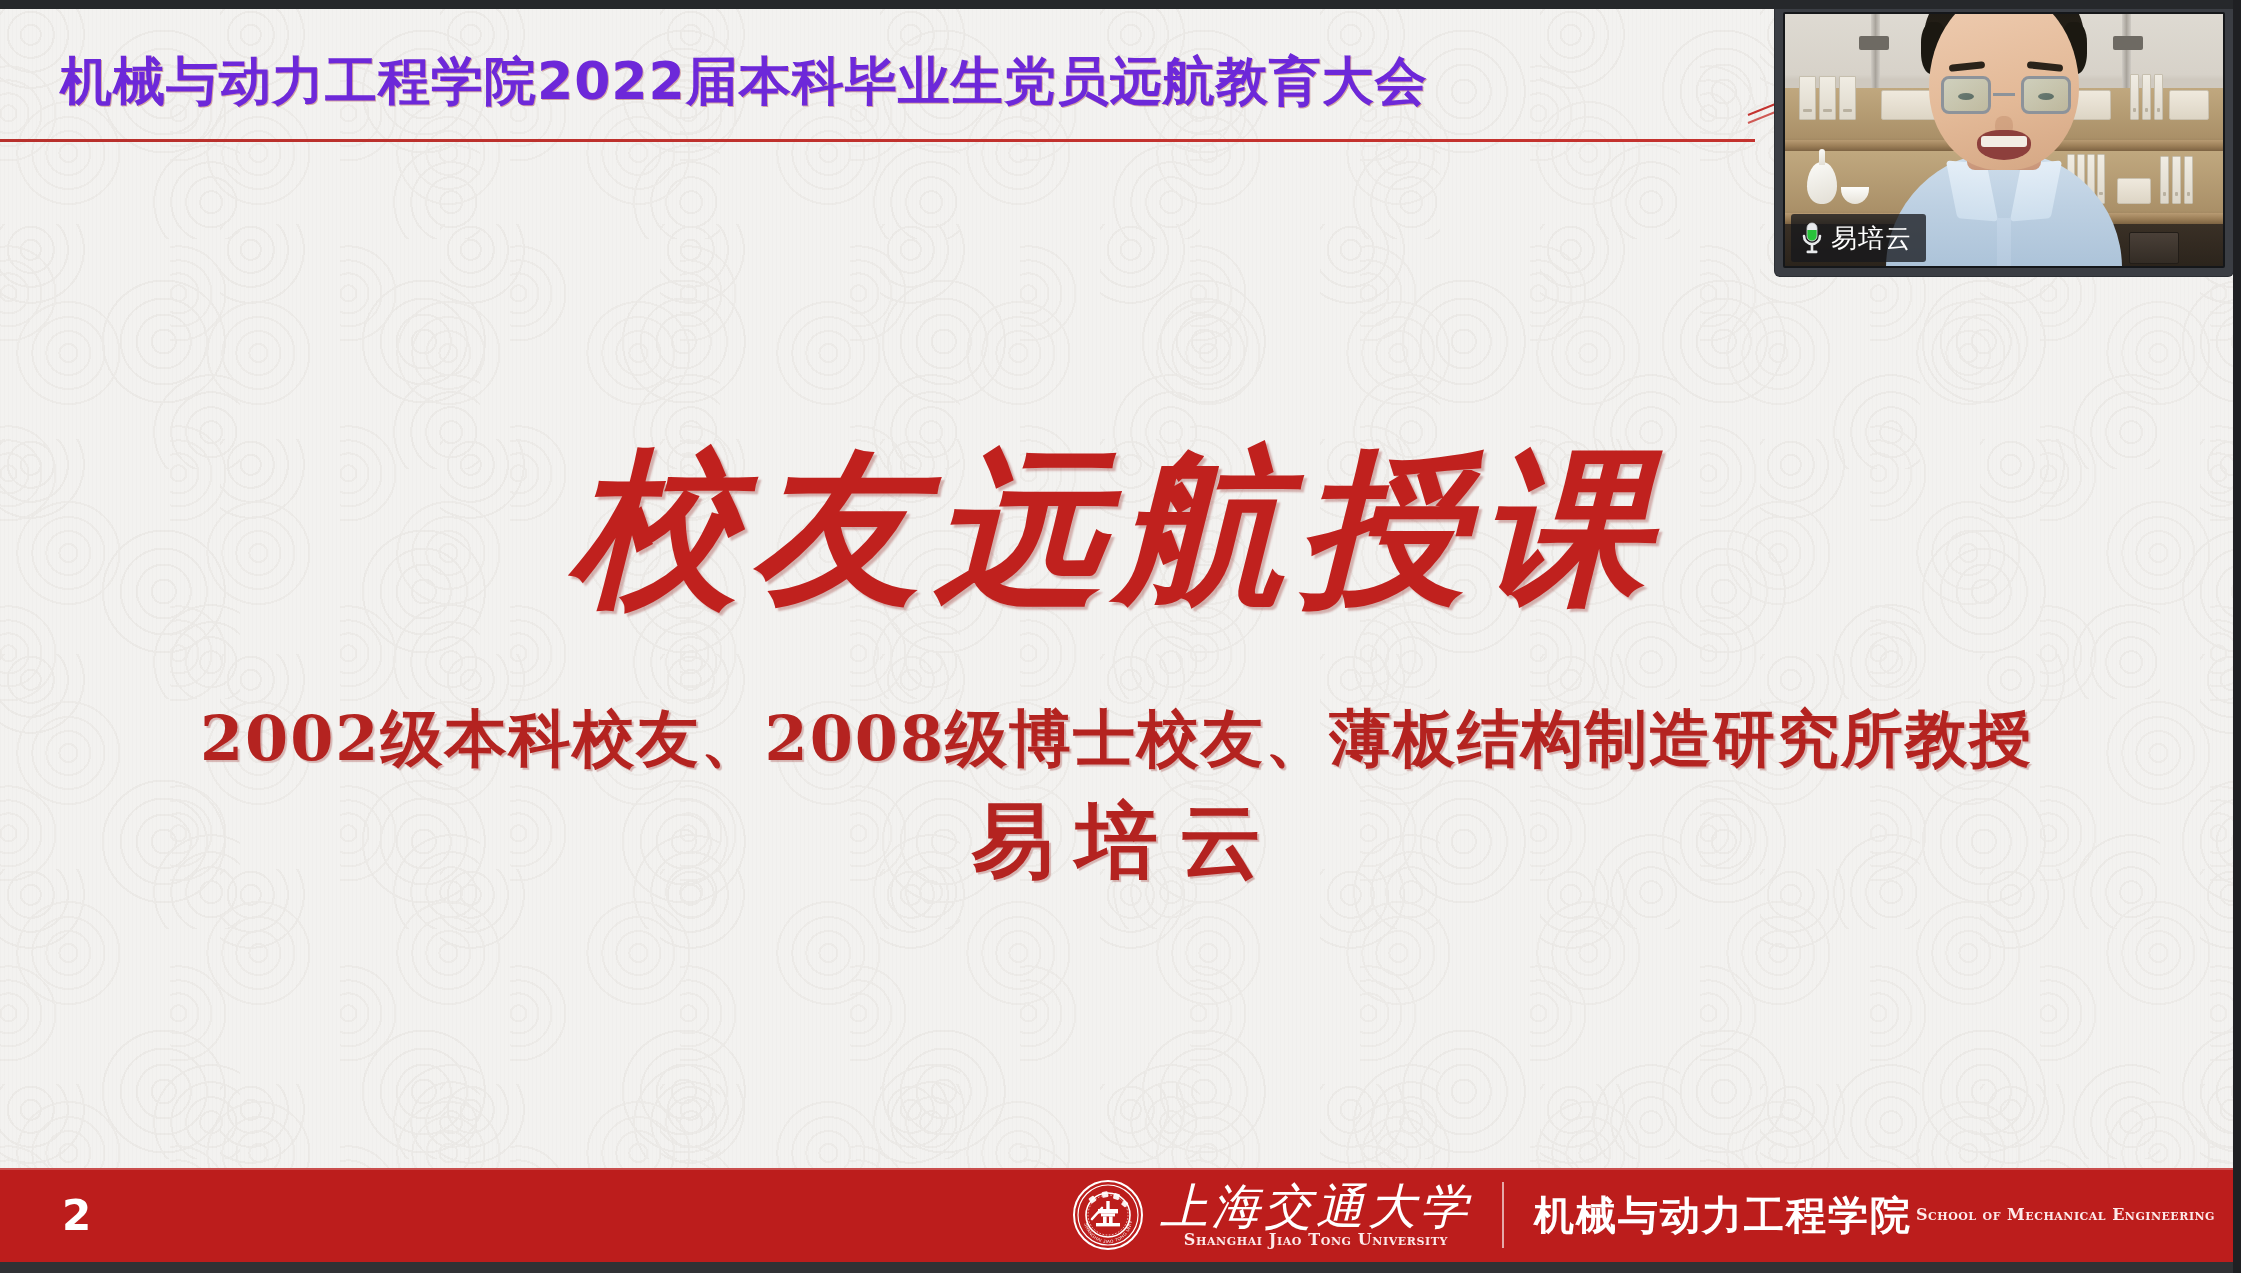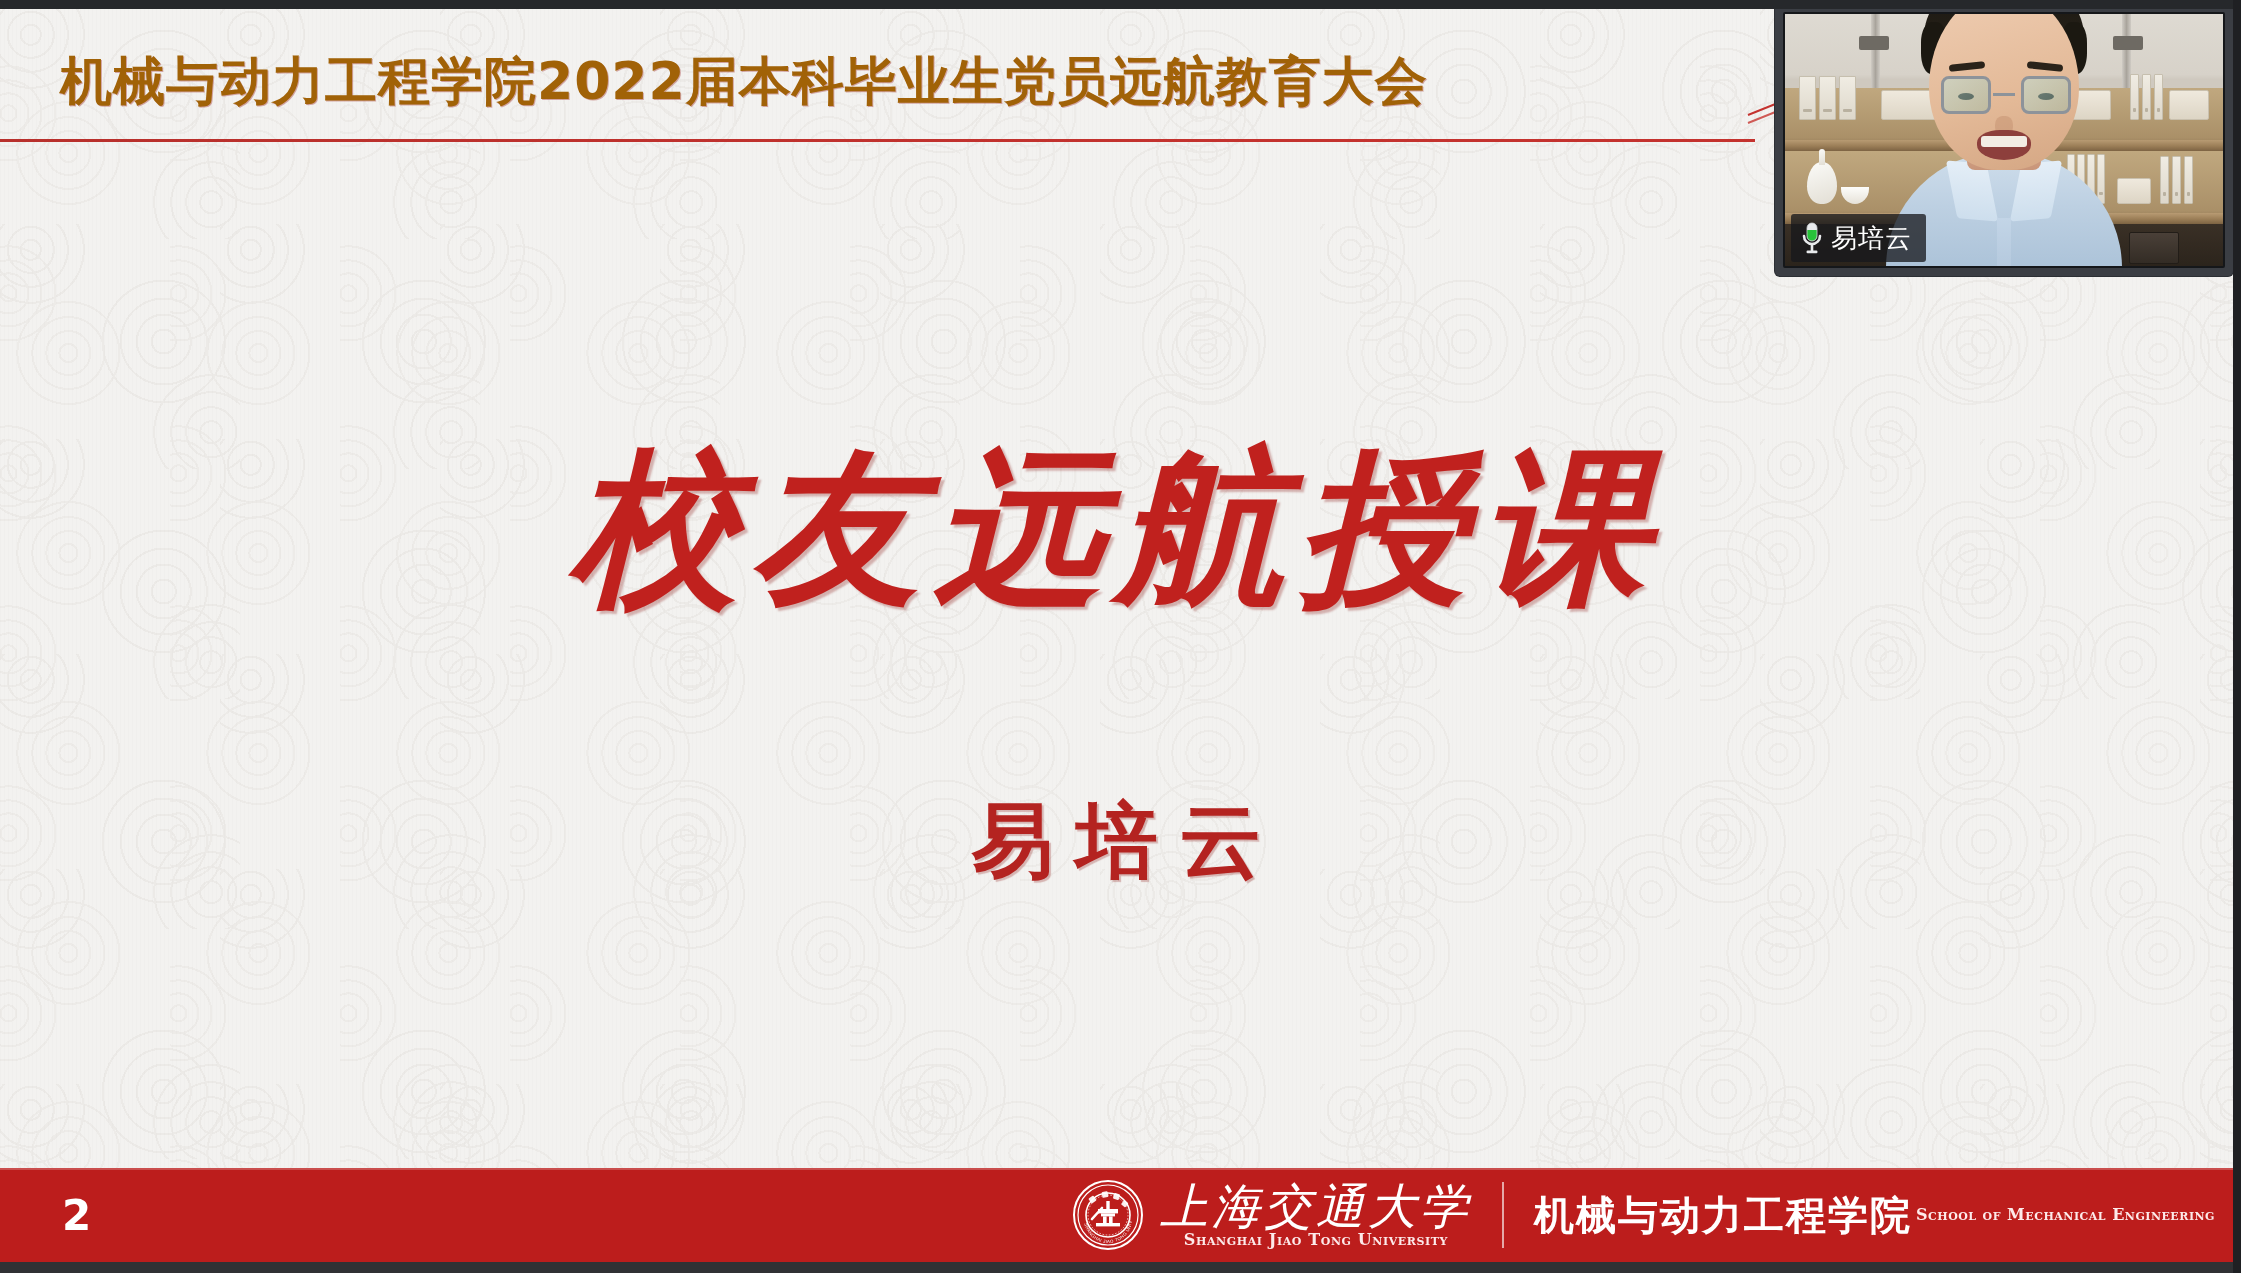--- a/index.html
+++ b/index.html
@@ -55,21 +55,21 @@
     left:0; top:0; width:2233px; height:160px;
     z-index:5;
   }
   #header-title {
     position:absolute;
     left:60px; top:38px;
     font-family:"DejaVu Sans", "Liberation Sans", sans-serif;
     font-size:52px;
     font-weight:bold;
     letter-spacing:1px;
-    color:#a16207;
+    color:#6d28d9;
     white-space:nowrap;
     text-shadow:1px 1px 0 rgba(150,20,18,0.35);
   }
   #header-rule {
     position:absolute;
     left:0; top:130px;
     width:1755px; height:3px;
     background:linear-gradient(90deg,#b8302c 0%,#c4322e 70%,#c4322e 100%);
   }
   #header-rule-tail {
@@ -435,20 +435,21 @@
       <div id="header-title">机械与动力工程学院2022届本科毕业生党员远航教育大会</div>
       <div id="header-rule"></div>
       <div id="header-rule-tail">
         <i></i>
           <i></i>
       </div>
     </div>
 
     <div id="body-block">
       <div id="main-title">校友远航授课</div>
+      <div id="subtitle">2002级本科校友、2008级博士校友、薄板结构制造研究所教授</div>
       <div id="speaker-name">易培云</div>
     </div>
 
     <div id="footer">
       <div id="page-number">2</div>
 
       <div id="footer-brand">
 
         <svg id="sjtu-seal" viewBox="0 0 72 72">
           <circle cx="36" cy="36" r="34" fill="none" stroke="#ffffff" stroke-width="2"></circle>

